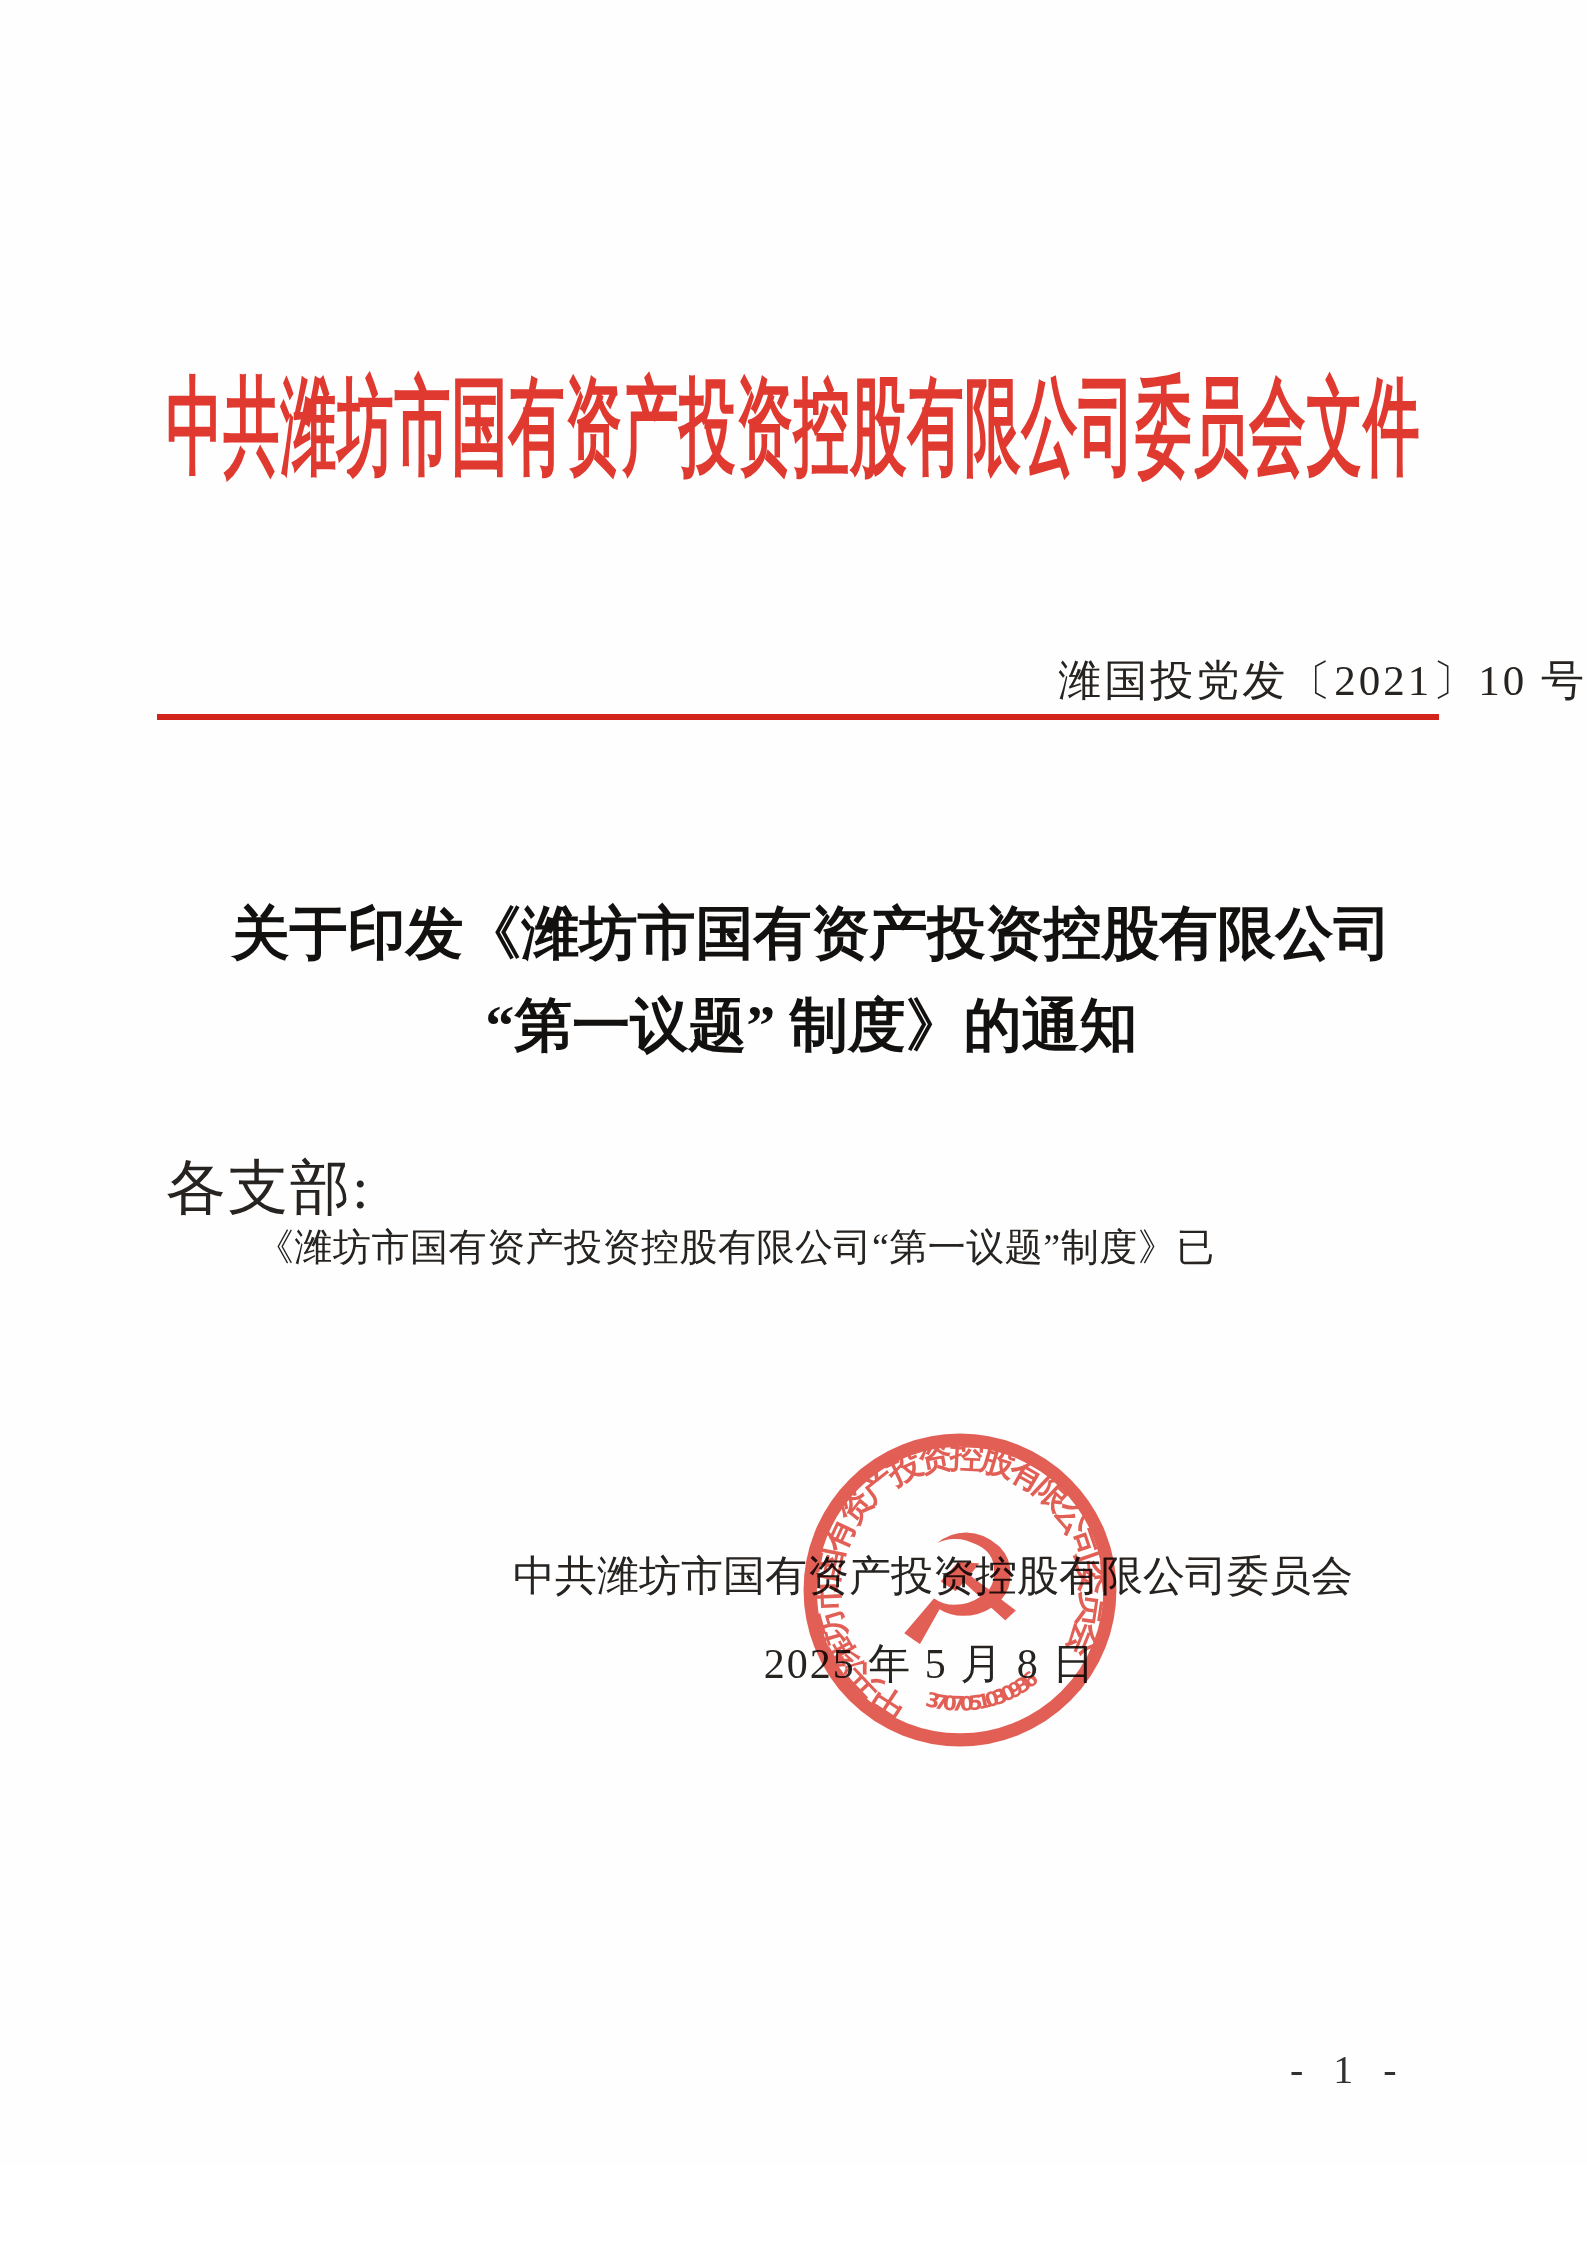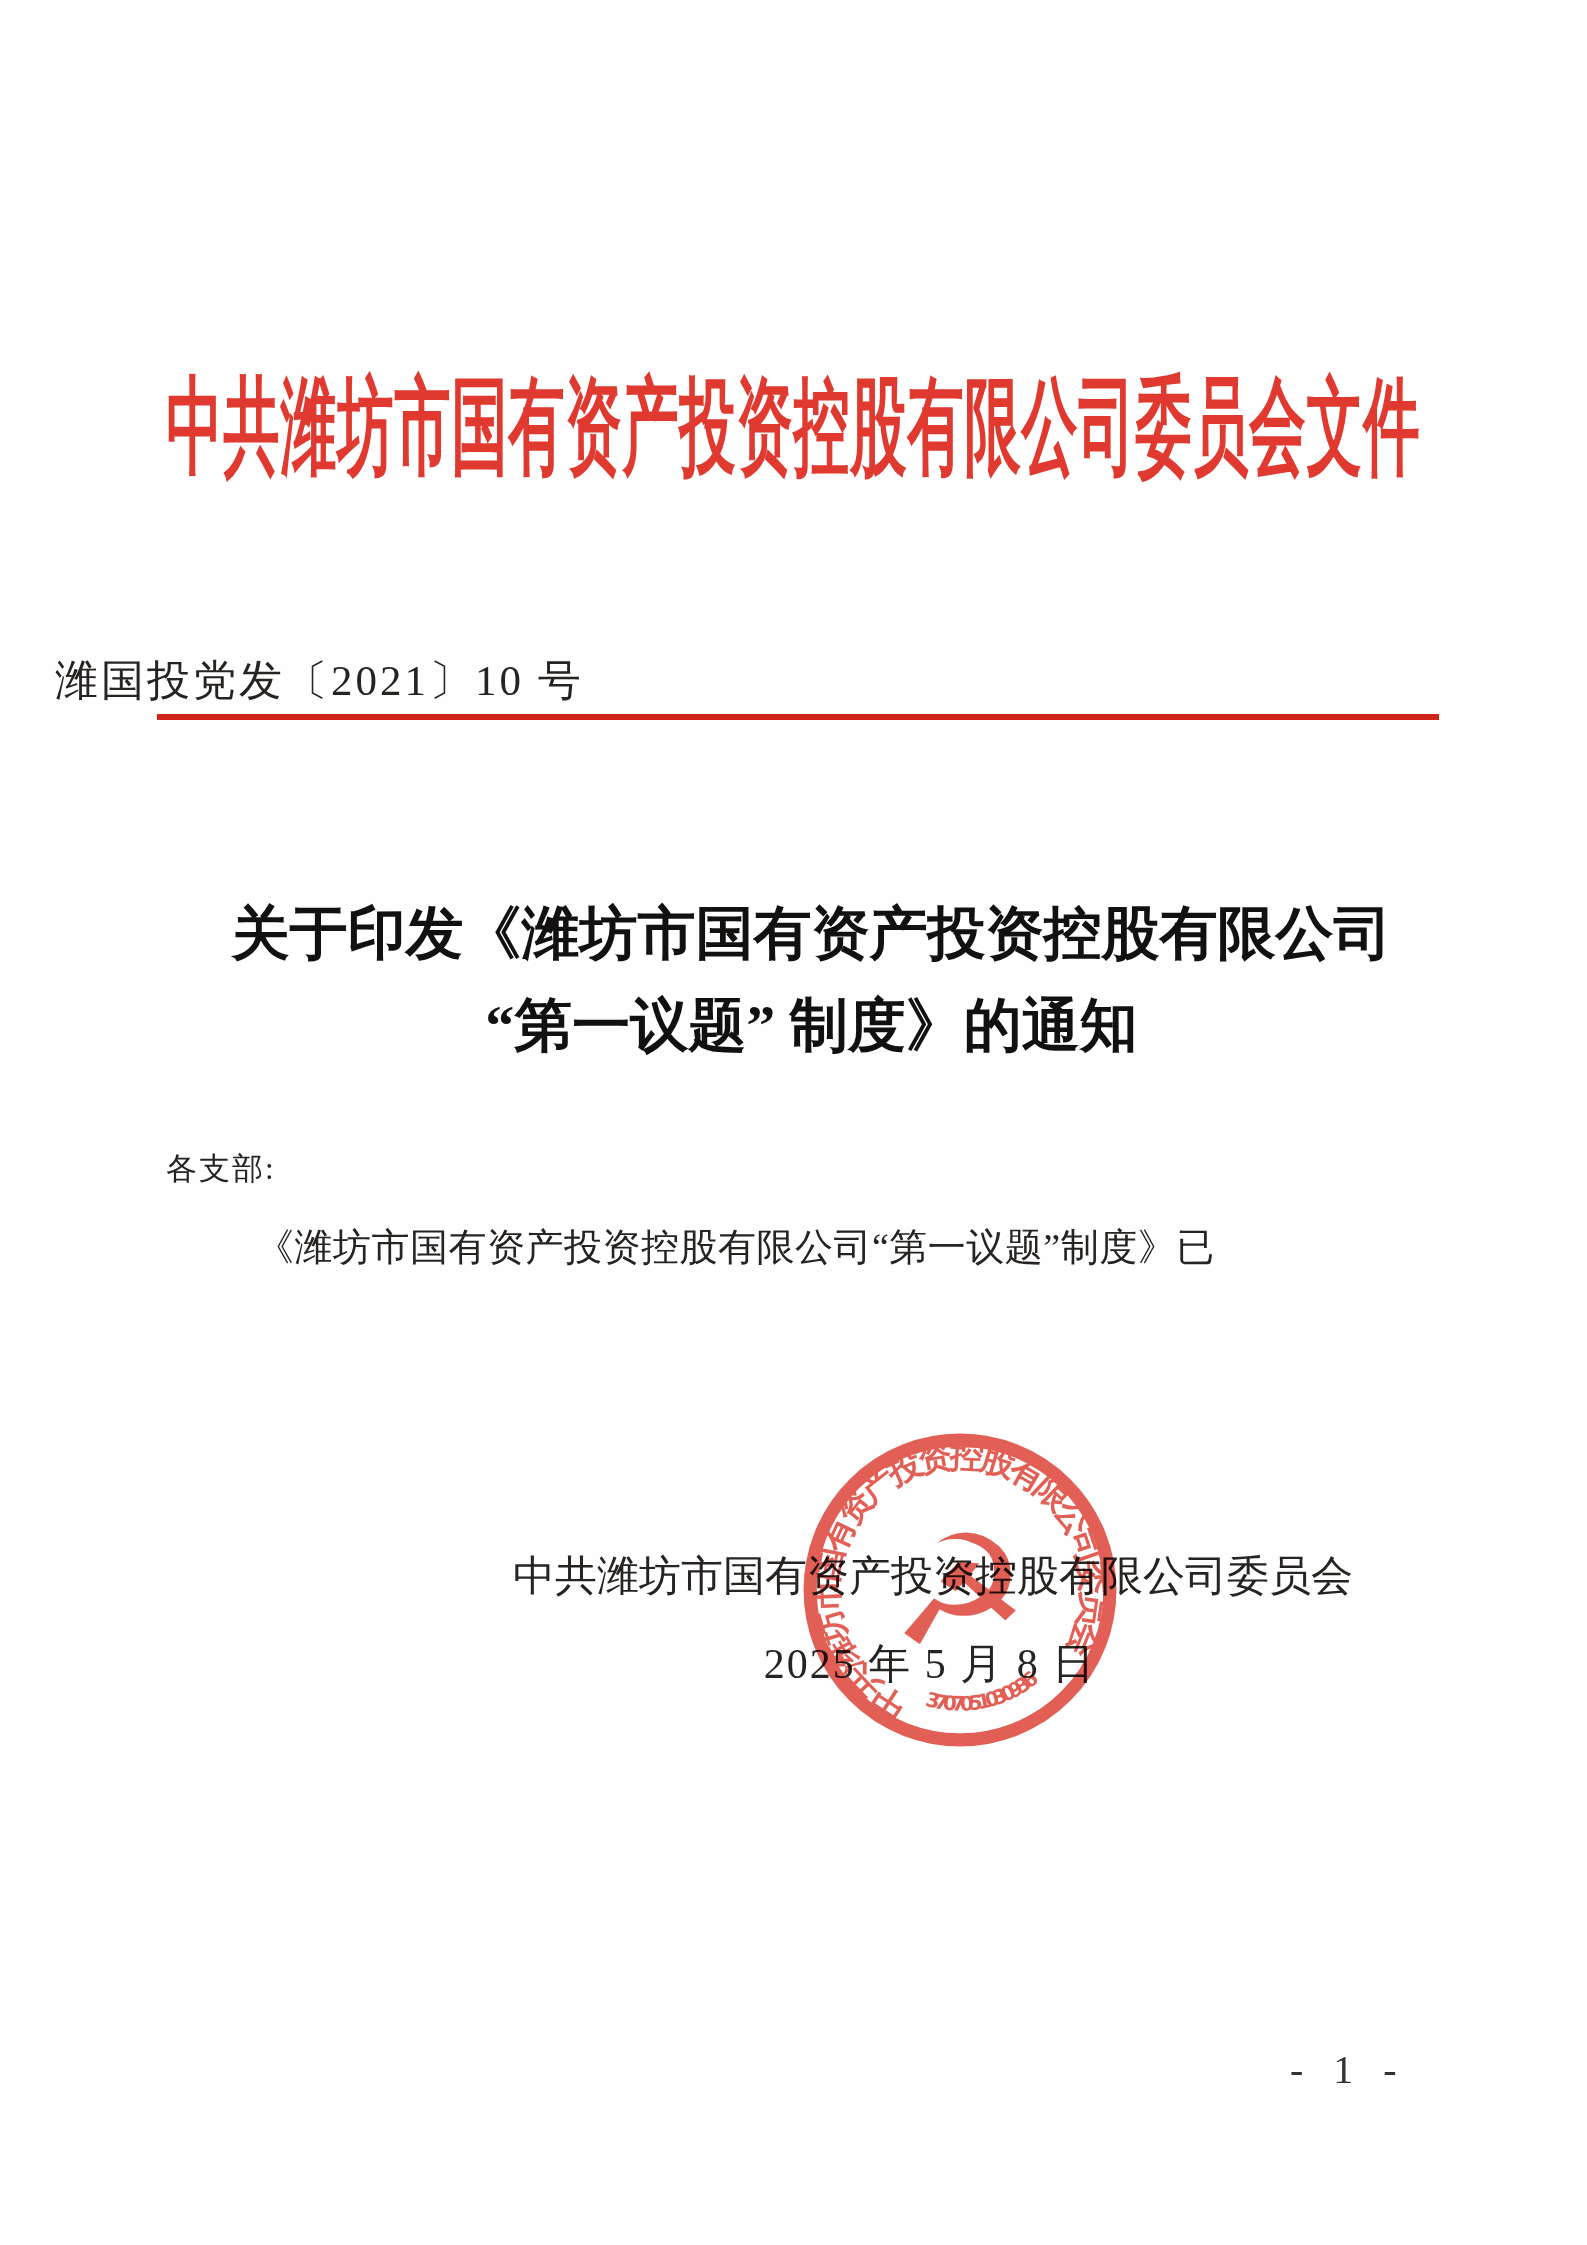--- a/index.html
+++ b/index.html
@@ -28,42 +28,42 @@
     color:var(--header-red);
     letter-spacing:1px;
     transform:scaleY(1.9);
     transform-origin:center;
     white-space:nowrap;
     font-family:"Liberation Serif","DejaVu Serif",serif;
   }
   
   .doc-number{
     position:absolute;top:652px;left:0;width:1587px;
-    text-align:left;padding-left:55px;box-sizing:border-box;
+    text-align:right;padding-left:55px;box-sizing:border-box;
     font-size:43px;letter-spacing:3px;
     color:var(--text-black);
     white-space:nowrap;
   }
   
   .red-rule{
     position:absolute;top:714px;left:157px;width:1282px;height:6px;
     background:var(--rule-red);
   }
   
   .doc-title{
     position:absolute;top:888px;left:0;width:1587px;
     text-align:center;padding-left:36px;box-sizing:border-box;
     font-size:58px;font-weight:bold;line-height:92px;
     color:#131110;
     letter-spacing:0px;
   }
   
   .salutation{
     position:absolute;top:1148px;left:166px;
-    font-size:31px;letter-spacing:2px;
+    font-size:60px;letter-spacing:2px;
   }
   .body-line{
     position:absolute;left:166px;width:1270px;
     font-size:38px;letter-spacing:0.5px;
     white-space:nowrap;
   }
   .body-line.l1{top:1222px;text-indent:90px;}
   .body-line.l2{top:1316px;}
   
   .sign-block{

